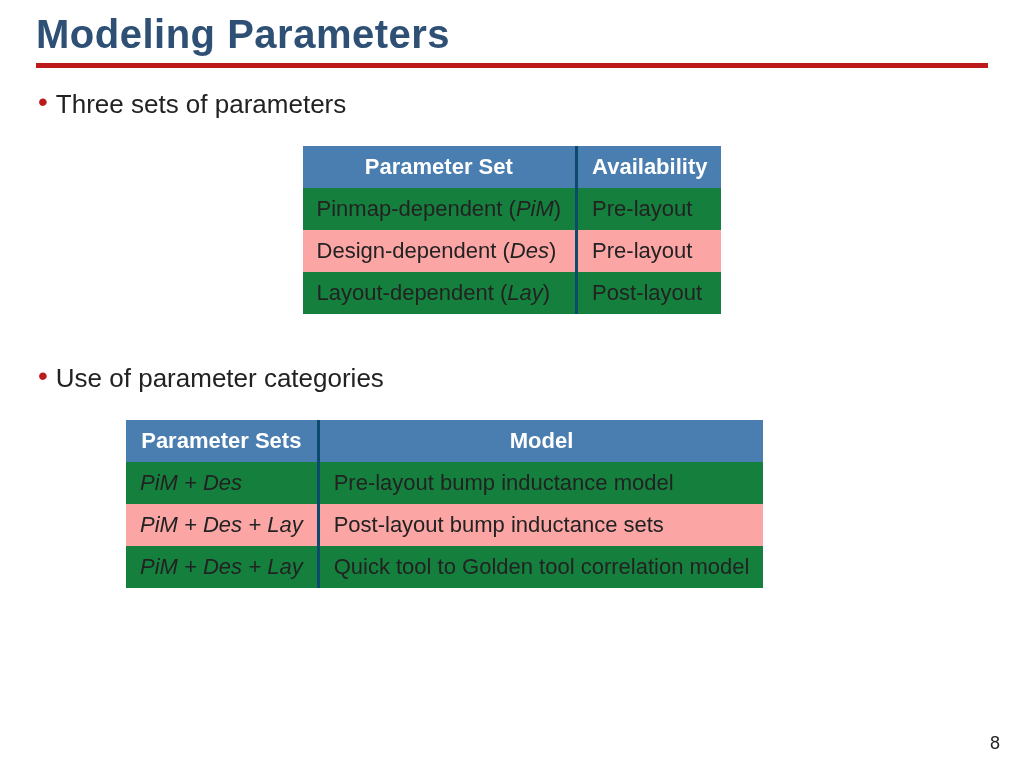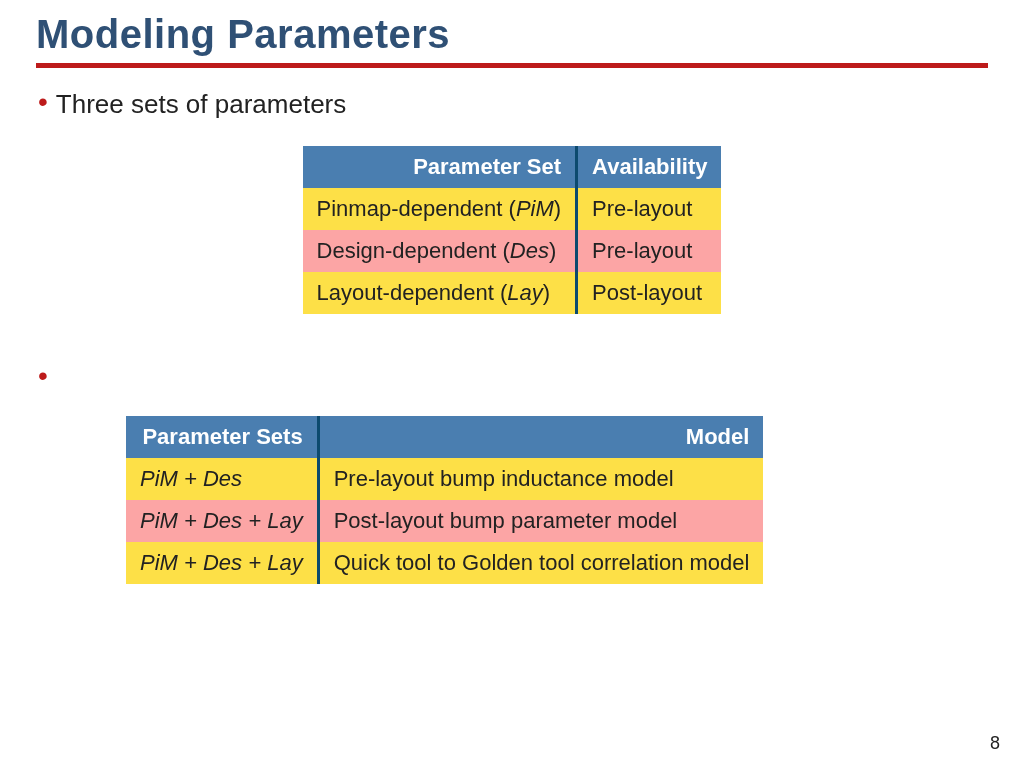--- a/index.html
+++ b/index.html
@@ -4,27 +4,27 @@
 <style>
   * { margin: 0; padding: 0; box-sizing: border-box; }
   html, body { width: 1024px; height: 768px; background: #fff; font-family: Arial, Helvetica, sans-serif; }
   .slide { position: relative; width: 1024px; height: 768px; padding: 12px 36px; }
   .title { color: #2f5075; font-weight: bold; font-size: 40px; letter-spacing: 0.5px; }
   .title-underline { height: 5px; background: #bd1b1b; margin-top: 6px; }
   .bullet { display: flex; align-items: flex-start; margin-top: 18px; }
   .bullet-dot { color: #bd1b1b; font-size: 28px; line-height: 32px; margin-right: 8px; margin-left: 2px; }
   .bullet-text { color: #222; font-size: 26px; line-height: 36px; }
   .tbl { border-collapse: collapse; margin-top: 24px; }
-  .tbl th { background: #4a7eb0; color: #fff; font-weight: bold; padding: 8px 14px; text-align: right; font-size: 22px; }
+  .tbl th { background: #4a7eb0; color: #fff; font-weight: bold; padding: 8px 14px; text-align: center; font-size: 22px; }
   .tbl td { padding: 8px 14px; color: #222; font-size: 22px; }
   .tbl th + th, .tbl td + td { border-left: 3px solid #0c4a6e; }
   .tbl-wrap1 { display: flex; justify-content: center; }
   .tbl1 { margin-left: auto; margin-right: auto; }
   .tbl2-wrap { margin-left: 90px; margin-top: 16px; }
-  .row-odd { background: #fde047; }
+  .row-odd { background: #15803d; }
   .row-even { background: #fca5a5; }
   .ital { font-style: italic; }
   .pagenum { position: absolute; right: 24px; bottom: 14px; font-size: 18px; color: #222; }
   .gap { height: 28px; }
 </style>
 </head>
 <body>
 
 <div class="slide">
 
@@ -56,36 +56,37 @@
         <td>Post-layout</td>
       </tr>
     </tbody>
       </table>
   </div>
 
   <div class="gap"></div>
 
   <div class="bullet">
     <span class="bullet-dot">•</span>
+    <span class="bullet-text">Use of parameter categories</span>
   </div>
 
   <div class="tbl2-wrap">
     <table class="tbl">
       <tbody>
           <tr>
         <th>Parameter Sets</th>
         <th>Model</th>
       </tr>
       <tr class="row-odd">
         <td class="ital">PiM + Des</td>
         <td>Pre-layout bump inductance model</td>
       </tr>
       <tr class="row-even">
         <td class="ital">PiM + Des + Lay</td>
-        <td>Post-layout bump parameter model</td>
+        <td>Post-layout bump inductance sets</td>
       </tr>
       <tr class="row-odd">
         <td class="ital">PiM + Des + Lay</td>
         <td>Quick tool to Golden tool correlation model</td>
       </tr>
     </tbody>
       </table>
   </div>
 
   <div class="pagenum">8</div>

